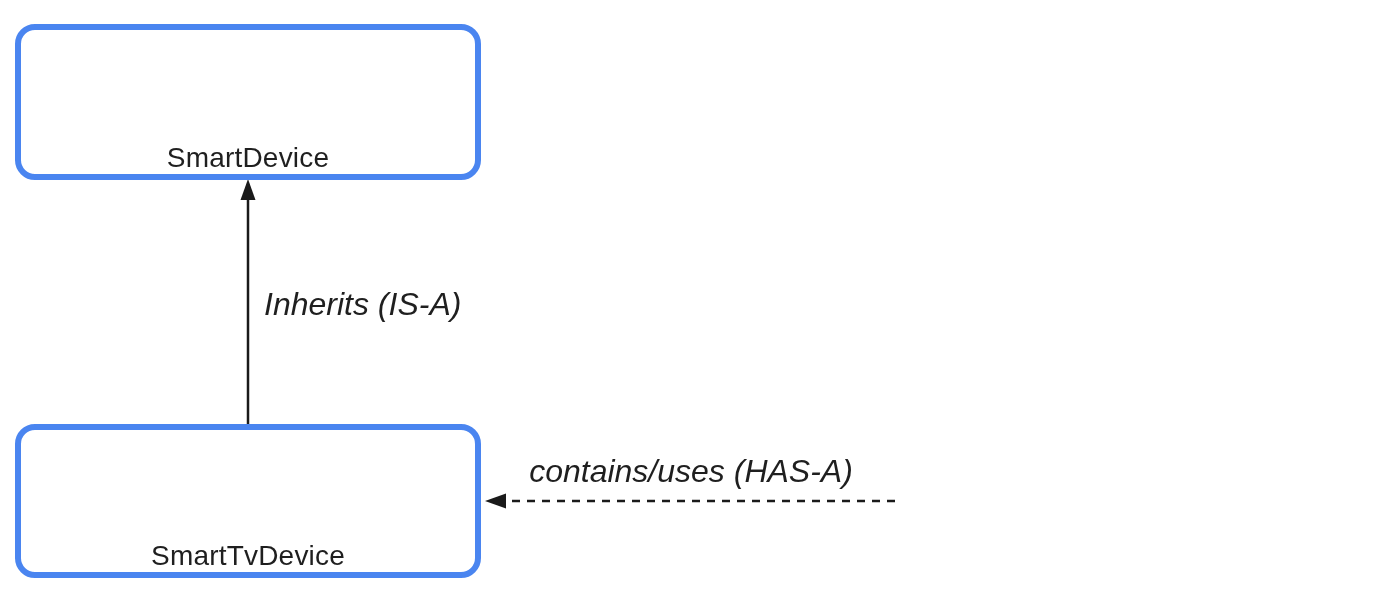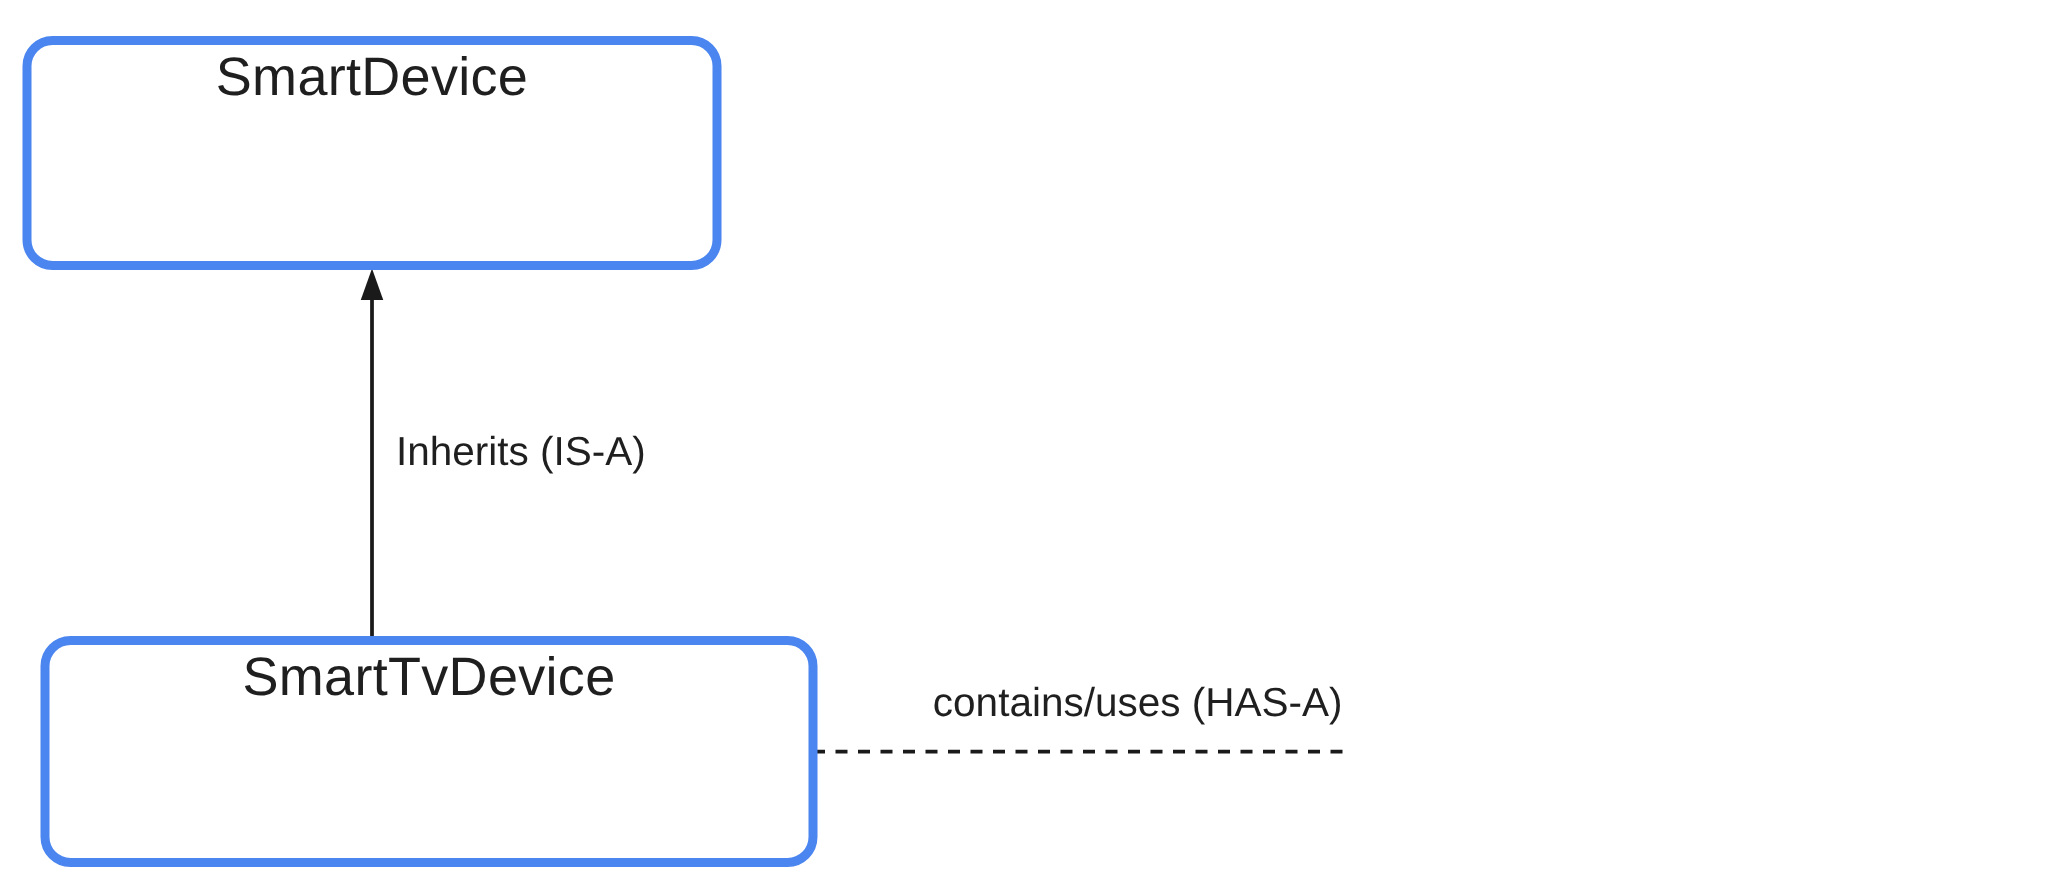--- a/index.html
+++ b/index.html
@@ -18,46 +18,47 @@
   .canvas {
     position: relative;
     width: 1377px; height: 593px;
   }
   .node {
     position: absolute;
     background: var(--node-fill);
     border: 6px solid var(--accent);
     border-radius: 20px;
     display: flex;
-    align-items: flex-start;
+    align-items: flex-end;
     justify-content: center;
-    font-size: 36px;
+    font-size: 28px;
     color: var(--text-color);
     letter-spacing: 0.2px;
   }
   .node-smart-device   { left: 15px;  top: 24px;  width: 466px; height: 156px; }
-  .node-smart-tv-device{ left: 15px;  top: 424px; width: 518px; height: 154px; margin-left: 12px; }
+  .node-smart-tv-device{ left: 15px;  top: 424px; width: 466px; height: 154px; }
   .node-smart-home     { left: 895px; top: 424px; width: 466px; height: 154px; }
   .edges-layer {
     position: absolute;
     left: 0; top: 0;
     width: 1377px; height: 593px;
     pointer-events: none;
   }
   .edge-label {
     position: absolute;
-    font-size: 27px;
+    font-size: 32px;
     color: var(--text-color);
     white-space: nowrap;
+    font-style: italic;
   }
   .label-is-a { left: 264px; top: 286px; }
   .label-has-a {
     left: 487px; top: 453px;
     width: 408px;
-    text-align: right;
+    text-align: center;
   }
 </style>
 </head>
 <body>
 
 <div class="canvas">
 
   <svg class="edges-layer" width="1377" height="593" viewBox="0 0 1377 593" xmlns="http://www.w3.org/2000/svg" aria-hidden="true">
 
     <g>

